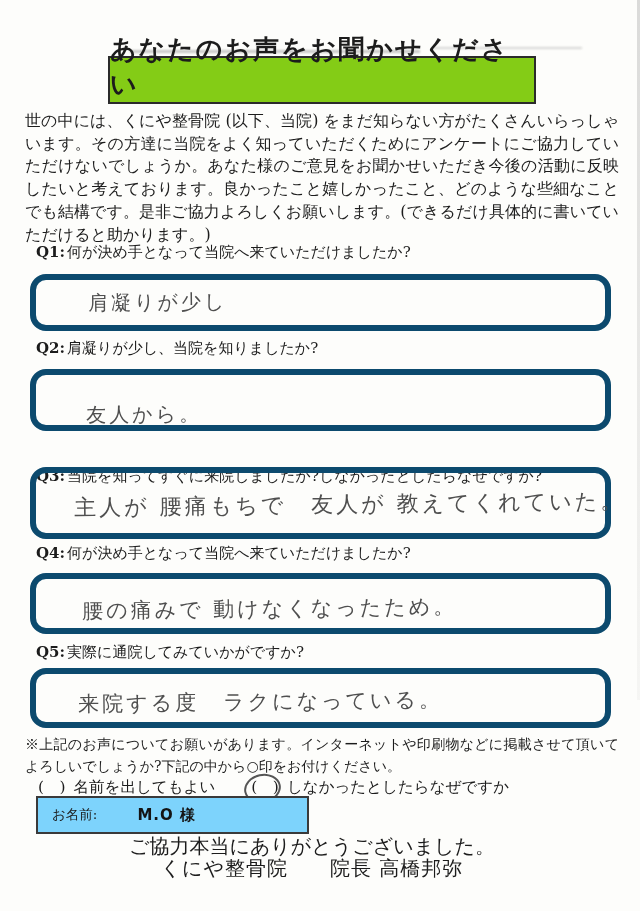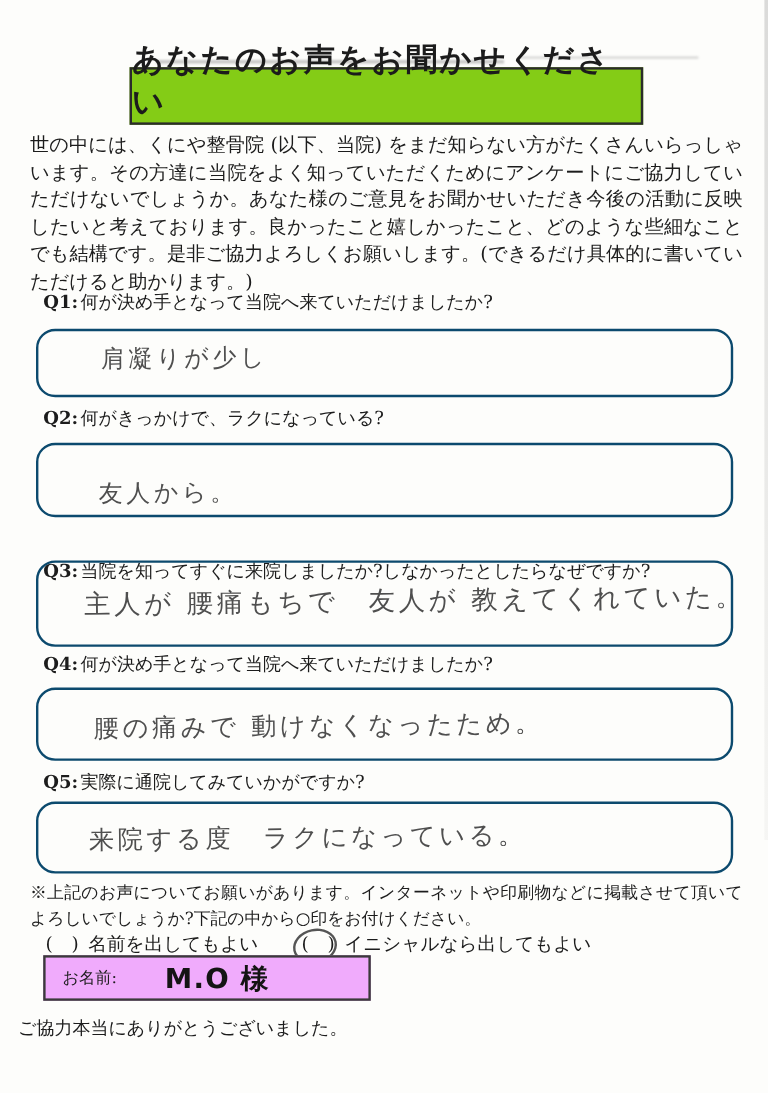--- a/index.html
+++ b/index.html
@@ -18,21 +18,21 @@
     position:absolute;left:108px;top:56px;width:424px;height:44px;
     border:2px solid #2b2b2b;display:flex;align-items:flex-end;justify-content:center;
     font-size:26px;font-weight:bold;letter-spacing:2px;background:#84cc16;
   }
 
   .intro{position:absolute;left:25px;top:110px;width:594px;margin:0;
          font-size:16px;line-height:22.7px;text-align:justify;}
 
   .q-label{position:absolute;left:36px;margin:0;font-size:15px;white-space:nowrap;}
   .q-label b{font-weight:bold;margin-right:2px;}
-  .answer-box{position:absolute;left:30px;width:581px;border:2px solid #0c4a6e;
+  .answer-box{position:absolute;left:30px;width:581px;border:6px solid #0c4a6e;
               border-radius:16px;box-sizing:border-box;background:transparent;}
   .handwriting{display:block;font-family:"DejaVu Sans","Liberation Sans",sans-serif;
                color:#4f4f4f;letter-spacing:3px;transform:rotate(-0.7deg);white-space:nowrap;}
 
   .q1 .q-label{top:243px;} .q1 .answer-box{top:274px;height:57px;}
   .q2 .q-label{top:339px;} .q2 .answer-box{top:369px;height:62px;}
   .q3 .q-label{top:467px;} .q3 .answer-box{top:467px;height:72px;}
   .q4 .q-label{top:544px;} .q4 .answer-box{top:573px;height:61px;}
   .q5 .q-label{top:643px;} .q5 .answer-box{top:668px;height:60px;}
 
@@ -45,26 +45,26 @@
   .notice{position:absolute;left:25px;top:733px;width:594px;margin:0;
           font-size:14px;line-height:22px;text-align:justify;}
   .options-row{position:absolute;left:38px;top:777px;font-size:15.5px;
                display:flex;gap:36px;white-space:nowrap;}
   .opt{position:relative;display:inline-flex;gap:8px;}
   .sel-circle{position:absolute;left:-7px;top:-3px;width:33px;height:25px;
               border:2px solid #555;border-radius:50%;transform:rotate(-12deg);}
 
   .name-box{position:absolute;left:36px;top:796px;width:273px;height:38px;
             border:2px solid #3a3a3a;display:flex;align-items:center;
-            box-sizing:border-box;background:#f0abfc;}
+            box-sizing:border-box;background:#7dd3fc;}
   .name-label{font-size:13.5px;margin-left:14px;}
   .name-value{font-family:"DejaVu Sans","Liberation Sans",sans-serif;font-weight:bold;
-              font-size:23px;margin-left:40px;letter-spacing:1px;color:#141414;}
+              font-size:15px;margin-left:40px;letter-spacing:1px;color:#141414;}
 
-  .footer-line{position:absolute;left:0;width:624px;margin:15px;text-align:left;font-size:15px;}
+  .footer-line{position:absolute;left:0;width:624px;margin:0;text-align:center;font-size:20px;}
   .f1{top:833px;} .f2{top:855px;letter-spacing:1px;} .f3{top:877px;}
 </style>
 </head>
 <body>
 
 <div class="page">
   <div class="streak s1"></div>
   <div class="streak s2"></div>
   <div class="edge"></div>
 
@@ -75,21 +75,21 @@
   <p class="intro">世の中には、くにや整骨院 (以下、当院) をまだ知らない方がたくさんいらっしゃいます。その方達に当院をよく知っていただくためにアンケートにご協力していただけないでしょうか。あなた様のご意見をお聞かせいただき今後の活動に反映したいと考えております。良かったこと嬉しかったこと、どのような些細なことでも結構です。是非ご協力よろしくお願いします。(できるだけ具体的に書いていただけると助かります。)</p>
 
   <div class="q q1">
     <p class="q-label"><b>Q1:</b><span>何が決め手となって当院へ来ていただけましたか?</span></p>
     <div class="answer-box">
       <span class="handwriting">肩凝りが少し</span>
     </div>
   </div>
 
   <div class="q q2">
-    <p class="q-label"><b>Q2:</b><span>何がきっかけで、ラクになっている?</span></p>
+    <p class="q-label"><b>Q2:</b><span>肩凝りが少し、当院を知りましたか?</span></p>
     <div class="answer-box">
       <span class="handwriting">友人から。</span>
     </div>
   </div>
 
   <div class="q q3">
     <p class="q-label"><b>Q3:</b><span>当院を知ってすぐに来院しましたか?しなかったとしたらなぜですか?</span></p>
     <div class="answer-box">
       <span class="handwriting">主人が 腰痛もちで　友人が 教えてくれていた。</span>
     </div>
@@ -112,24 +112,25 @@
   <p class="notice">※上記のお声についてお願いがあります。インターネットや印刷物などに掲載させて頂いてよろしいでしょうか?下記の中から○印をお付けください。</p>
 
   <div class="options-row">
     <span class="opt">
       <span>(　)</span>
       <span>名前を出してもよい</span>
 
     </span>
     <span class="opt">
       <span>(　)</span>
-      <span>イニシャルなら出してもよい</span>
+      <span>しなかったとしたらなぜですか</span>
       <span class="sel-circle"></span>
     </span>
   </div>
 
   <div class="name-box">
     <span class="name-label">お名前:</span>
     <span class="name-value">M.O 様</span>
   </div>
 
   <p class="footer-line f1">ご協力本当にありがとうございました。</p>
+  <p class="footer-line f2">くにや整骨院　　院長 高橋邦弥</p>
 </div>
 
 </body></html>

